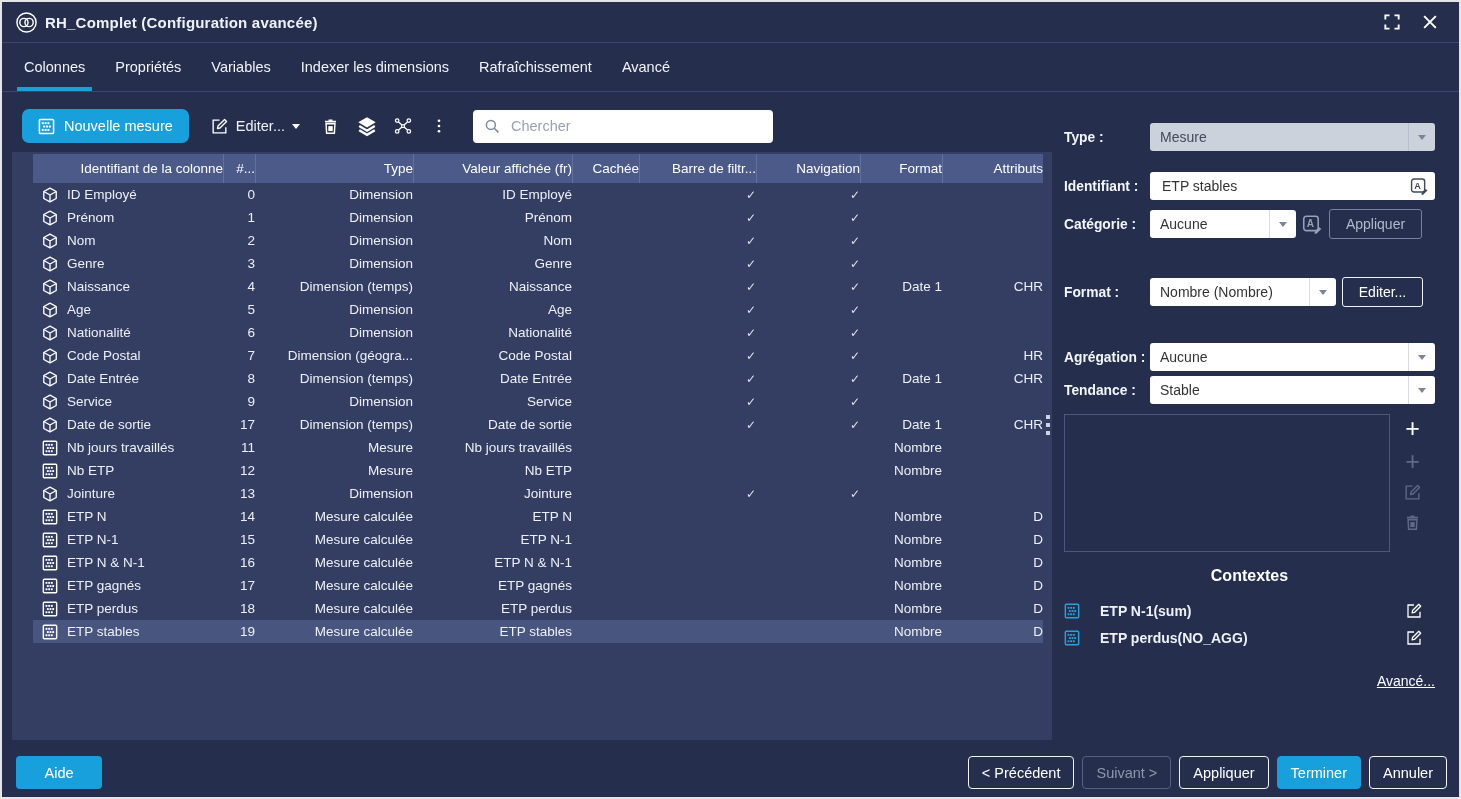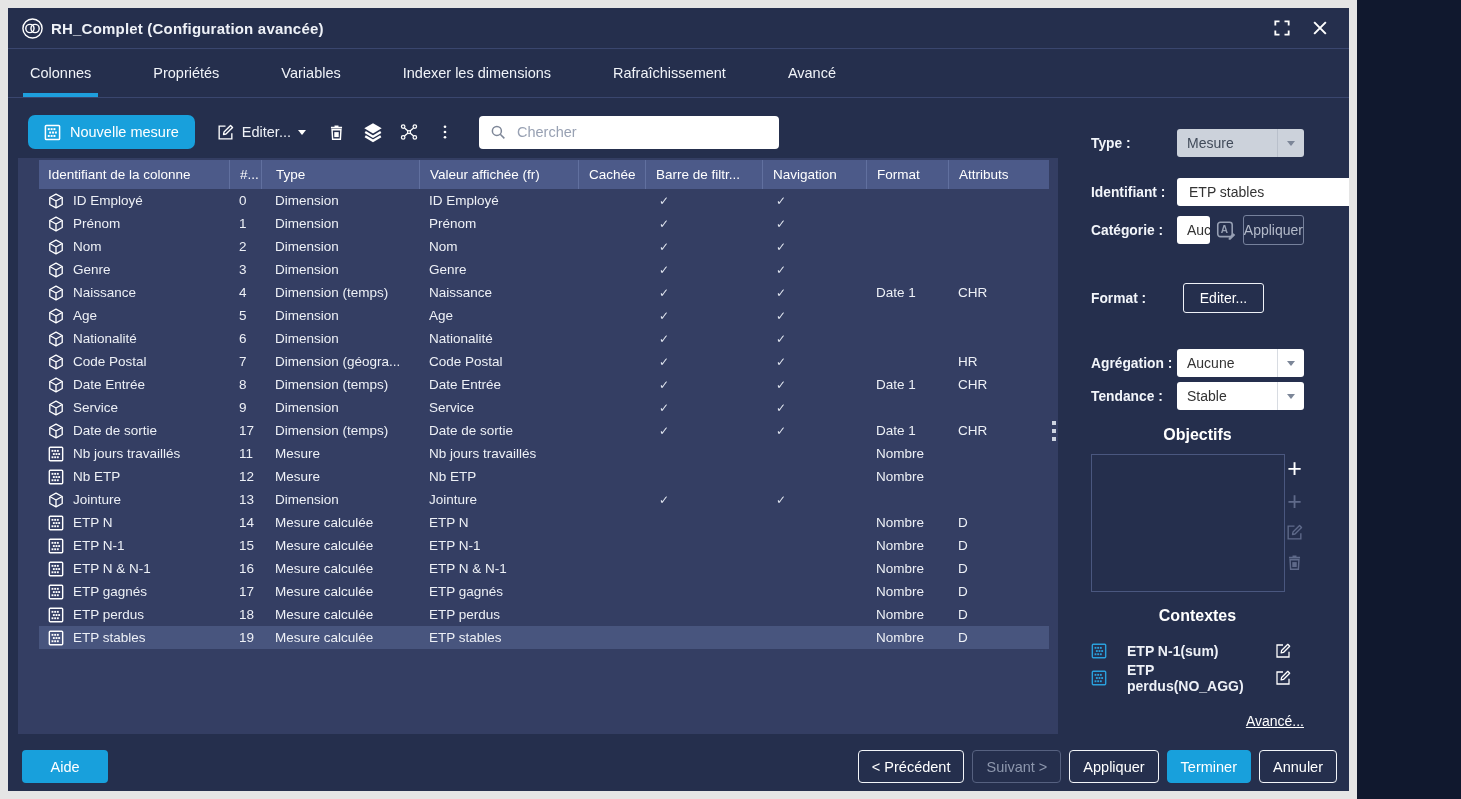--- a/index.html
+++ b/index.html
@@ -1,65 +1,65 @@
 <!DOCTYPE html>
 <html><head>
 <meta charset="utf-8">
 <style>
   html,body{margin:0;padding:0;background:#10182e;}
   .dialog{
-    position:relative;width:1357px;height:799px;box-sizing:border-box;
-    background:#252f4d;border:8px solid #e5e5e5;overflow:hidden;
+    position:relative;width:1461px;height:799px;box-sizing:border-box;
+    background:#252f4d;border:2px solid #e5e5e5;overflow:hidden;
     font-family:"Liberation Sans","DejaVu Sans",sans-serif;color:#eef1f7;
   }
   
   .titlebar{position:absolute;top:0;left:0;right:0;height:41px;display:flex;align-items:center;
     padding:0 16px 0 13px;border-bottom:1px solid #3a466e;box-sizing:border-box;}
   .titlebar .logo{display:flex;align-items:center;margin-right:7px;}
   .title-text{font-size:15px;font-weight:700;letter-spacing:.2px;}
   .titlebar .spacer{flex:1;}
   .win-btn{display:flex;align-items:center;justify-content:center;width:26px;height:26px;cursor:pointer;margin-left:12px;}
   
   .tabbar{position:absolute;top:41px;left:0;right:0;height:49px;display:flex;align-items:stretch;
-    padding-left:22px;border-bottom:1px solid #3a466e;box-sizing:border-box;gap:32px;}
+    padding-left:22px;border-bottom:1px solid #3a466e;box-sizing:border-box;}
   .tab{position:relative;display:flex;align-items:center;margin-right:30px;font-size:14.5px;color:#f0f3f8;cursor:pointer;}
   .tab.active::after{content:"";position:absolute;left:-7px;right:-7px;bottom:0;height:4px;background:#1e9fdd;}
   
   .toolbar{position:absolute;top:106px;left:20px;height:36px;display:flex;align-items:center;}
   .btn-primary{display:flex;align-items:center;gap:9px;height:34px;padding:0 16px;border-radius:7px;
     background:#18a0dc;color:#fff;font-size:14.5px;cursor:pointer;}
   .tool-group{display:flex;align-items:center;gap:7px;margin-left:21px;cursor:pointer;font-size:14.5px;}
   .tool-icon{display:flex;align-items:center;justify-content:center;width:24px;height:26px;cursor:pointer;}
   .caret{width:0;height:0;border-left:4.5px solid transparent;border-right:4.5px solid transparent;border-top:5.5px solid #fff;}
   .searchbox{display:flex;align-items:center;gap:8px;margin-left:22px;width:300px;height:33px;background:#fff;
     border-radius:4px;padding:16px 10px;box-sizing:border-box;}
   .searchbox input{border:none;outline:none;flex:1;font-size:14.5px;color:#333;background:transparent;
     font-family:"Liberation Sans","DejaVu Sans",sans-serif;}
   .searchbox input::placeholder{color:#98a1b3;}
   
   .table-panel{position:absolute;top:150px;left:10px;width:1040px;bottom:57px;background:#343e63;}
-  .table{position:absolute;top:2px;left:21px;width:1010px;
+  .table{position:absolute;top:2px;left:21px;width:1010px;text-align:right;
     --cols:190px 32px 158px 159px 67px 117px 104px 82px 101px;}
   .trow{display:grid;grid-template-columns:var(--cols);align-items:center;height:23px;font-size:13.5px;color:#edf0f6;}
   .trow.head{height:29px;background:#4c5a89;color:#fff;}
   .trow.selected{background:#48557e;}
   .hcell,.cell{padding-left:10px;white-space:nowrap;overflow:hidden;text-overflow:ellipsis;box-sizing:border-box;}
   .hcell{border-left:1px solid #61709f;line-height:29px;height:29px;cursor:pointer;}
   .hcell:first-child{border-left:none;padding-left:9px;}
   .hcell:nth-child(3){padding-left:14px;}
   .cell.c0{padding-left:9px;display:flex;align-items:center;gap:9px;}
   .cell.c2{padding-left:14px;}
   .cell.c5,.cell.c6{padding-left:14px;}
   .check{font-size:12px;color:#dfe4ee;}
   .row-icon{display:flex;align-items:center;flex:none;}
   
   .splitter{position:absolute;left:1044px;top:413px;display:flex;flex-direction:column;gap:4px;cursor:col-resize;}
   .splitter span{width:4px;height:4px;background:#cdd3e0;}
   
-  .side{position:absolute;top:108px;left:1050px;right:12px;bottom:57px;padding:0 33px;box-sizing:border-box;}
+  .side{position:absolute;top:108px;left:1050px;right:12px;bottom:57px;padding:0 12px;box-sizing:border-box;}
   .frow{display:flex;align-items:center;}
   .flabel{width:86px;flex:none;font-size:13.8px;font-weight:700;color:#f2f5fa;}
   .sel{height:28px;background:#fff;border-radius:3px;display:flex;align-items:center;padding-left:10px;
     color:#333;font-size:14px;box-sizing:border-box;cursor:pointer;overflow:hidden;white-space:nowrap;}
   .sel .caretbox{margin-left:auto;width:26px;align-self:stretch;display:flex;align-items:center;justify-content:center;border-left:1px solid #d8dce2;flex:none;}
   .sel .caretbox i{width:0;height:0;border-left:4.5px solid transparent;border-right:4.5px solid transparent;border-top:5.5px solid #7c8698;}
   .sel.disabled{background:#ccd2db;color:#414b5a;cursor:default;}
   .sel.disabled .caretbox{border-left-color:#b9c0cb;}
   .inputbox{flex:1;height:28px;background:#fff;border-radius:3px;display:flex;align-items:center;
     padding:0 6px 0 10px;box-sizing:border-box;}
@@ -716,20 +716,26 @@
         <svg viewBox="0 0 24 24" width="21" height="21">
             <rect x="2" y="2.5" width="16.5" height="16.5" rx="3" fill="none" stroke="#97a0b4" stroke-width="1.8"></rect>
             <text x="9.5" y="15" font-size="11.5" font-weight="bold" fill="#97a0b4" text-anchor="middle">A</text>
             <path d="m14.5 20.5 5.5-5.5 2 2-5.5 5.5h-2z" fill="#97a0b4"></path>
           </svg>
       </span>
       <div class="btn-outline dim" style="margin-left:6px;width:93px">Appliquer</div>
     </div>
     <div class="frow" style="margin-top:38px">
       <span class="flabel">Format :</span>
+      <div class="sel" style="width:186px">
+        <span>Nombre (Nombre)</span>
+        <span class="caretbox">
+            <i></i>
+          </span>
+      </div>
       <div class="btn-outline" style="margin-left:6px;width:81px">Editer...</div>
     </div>
     <div class="frow" style="margin-top:36px">
       <span class="flabel">Agrégation :</span>
       <div class="sel" style="flex:1">
         <span>Aucune</span>
         <span class="caretbox">
             <i></i>
           </span>
       </div>
@@ -737,21 +743,20 @@
     <div class="frow" style="margin-top:5px">
       <span class="flabel">Tendance :</span>
       <div class="sel" style="flex:1">
         <span>Stable</span>
         <span class="caretbox">
             <i></i>
           </span>
       </div>
     </div>
 
-    <div class="side-title" style="margin-top:16px">Objectifs</div>
     <div class="obj-row" style="margin-top:10px">
       <div class="obj-box"></div>
       <div class="obj-icons">
         <span class="plus">+</span>
         <span class="plus dim">+</span>
         <span class="icon-btn">
           <svg viewBox="0 0 24 24" width="19" height="19" fill="none" stroke="#5f6a8a" stroke-width="1.7">
               <path d="M20 13v7H4V4h8"></path>
               <path d="m9.5 14.5.6-3.1 8.3-8.3 2.5 2.5-8.3 8.3z" stroke-linejoin="round"></path>
             </svg>

